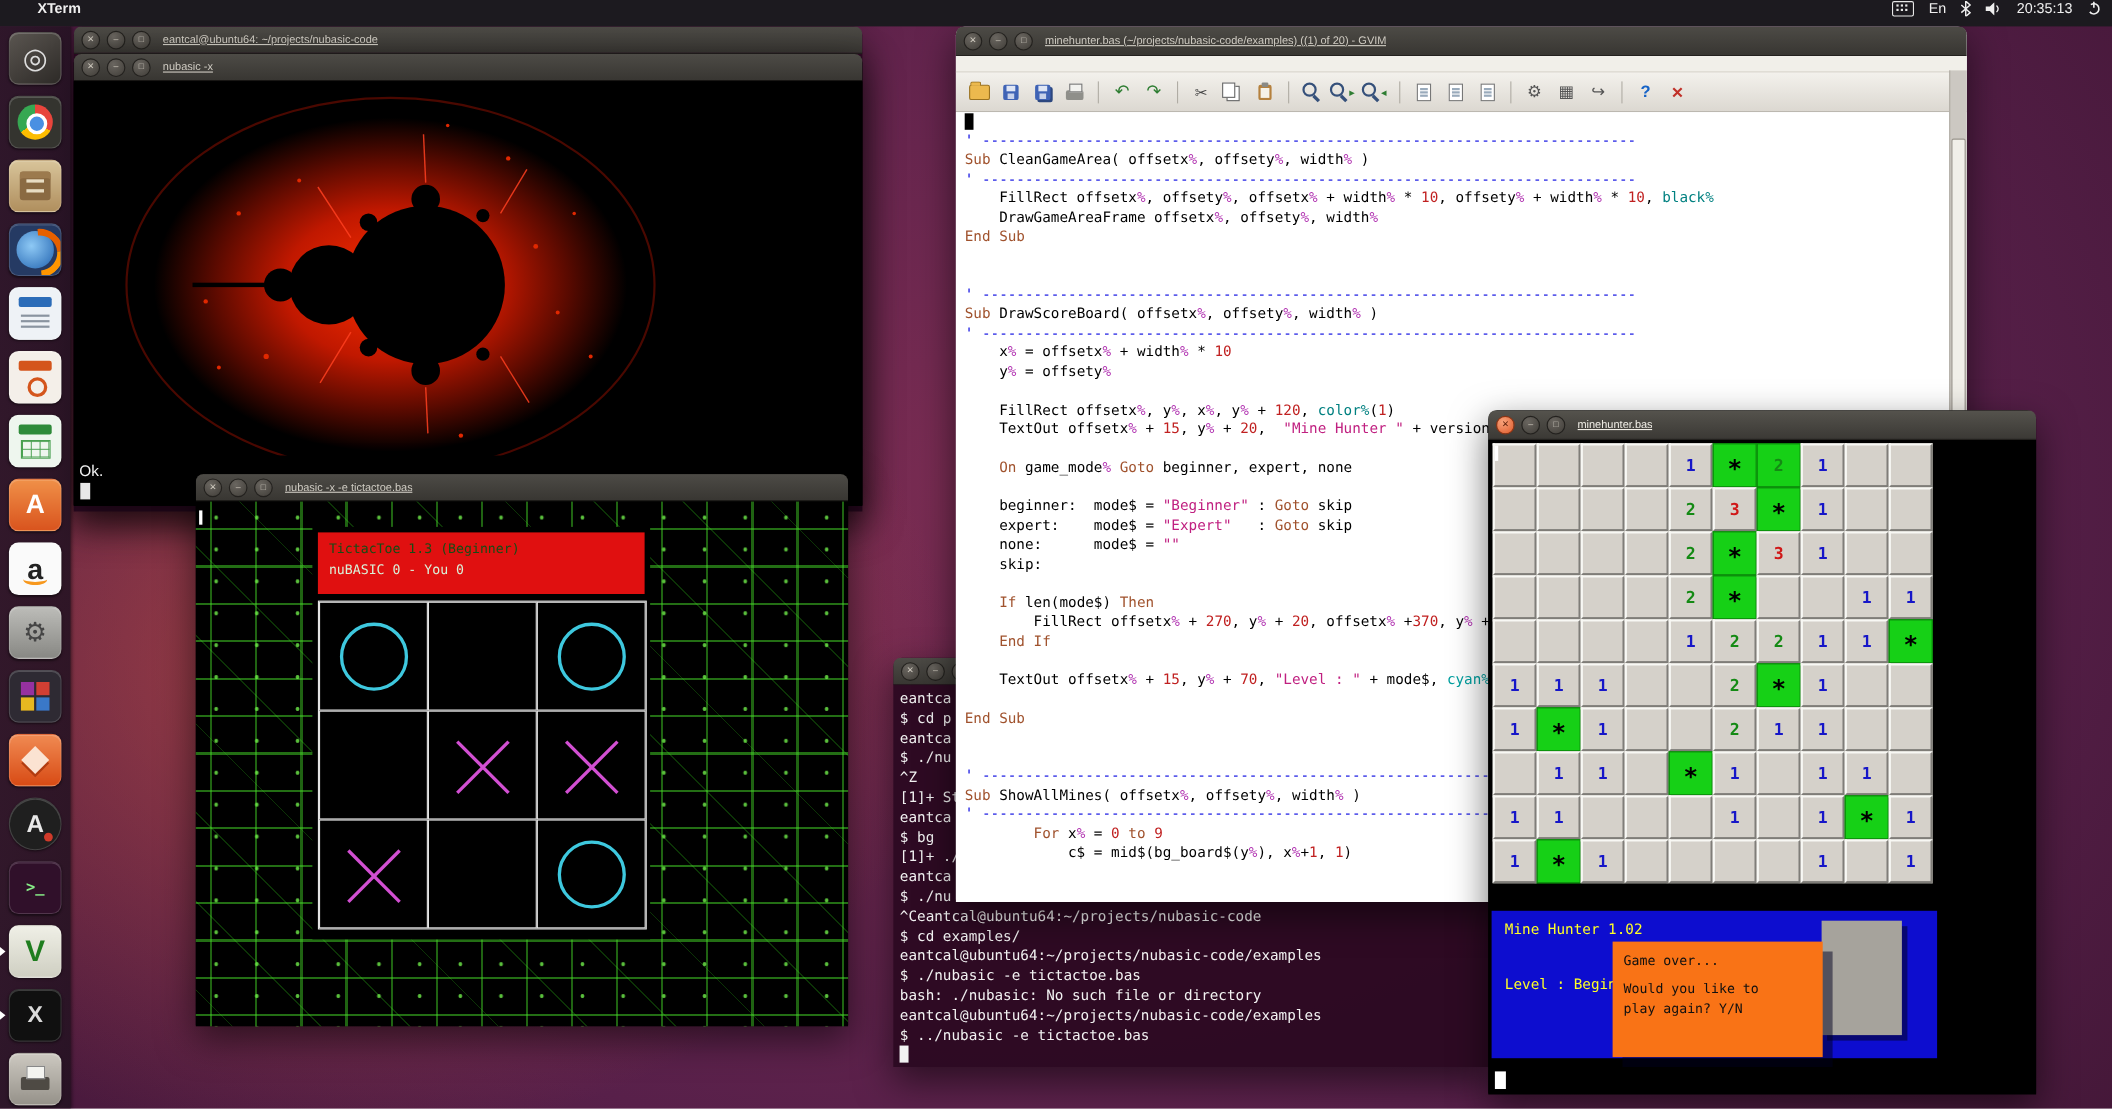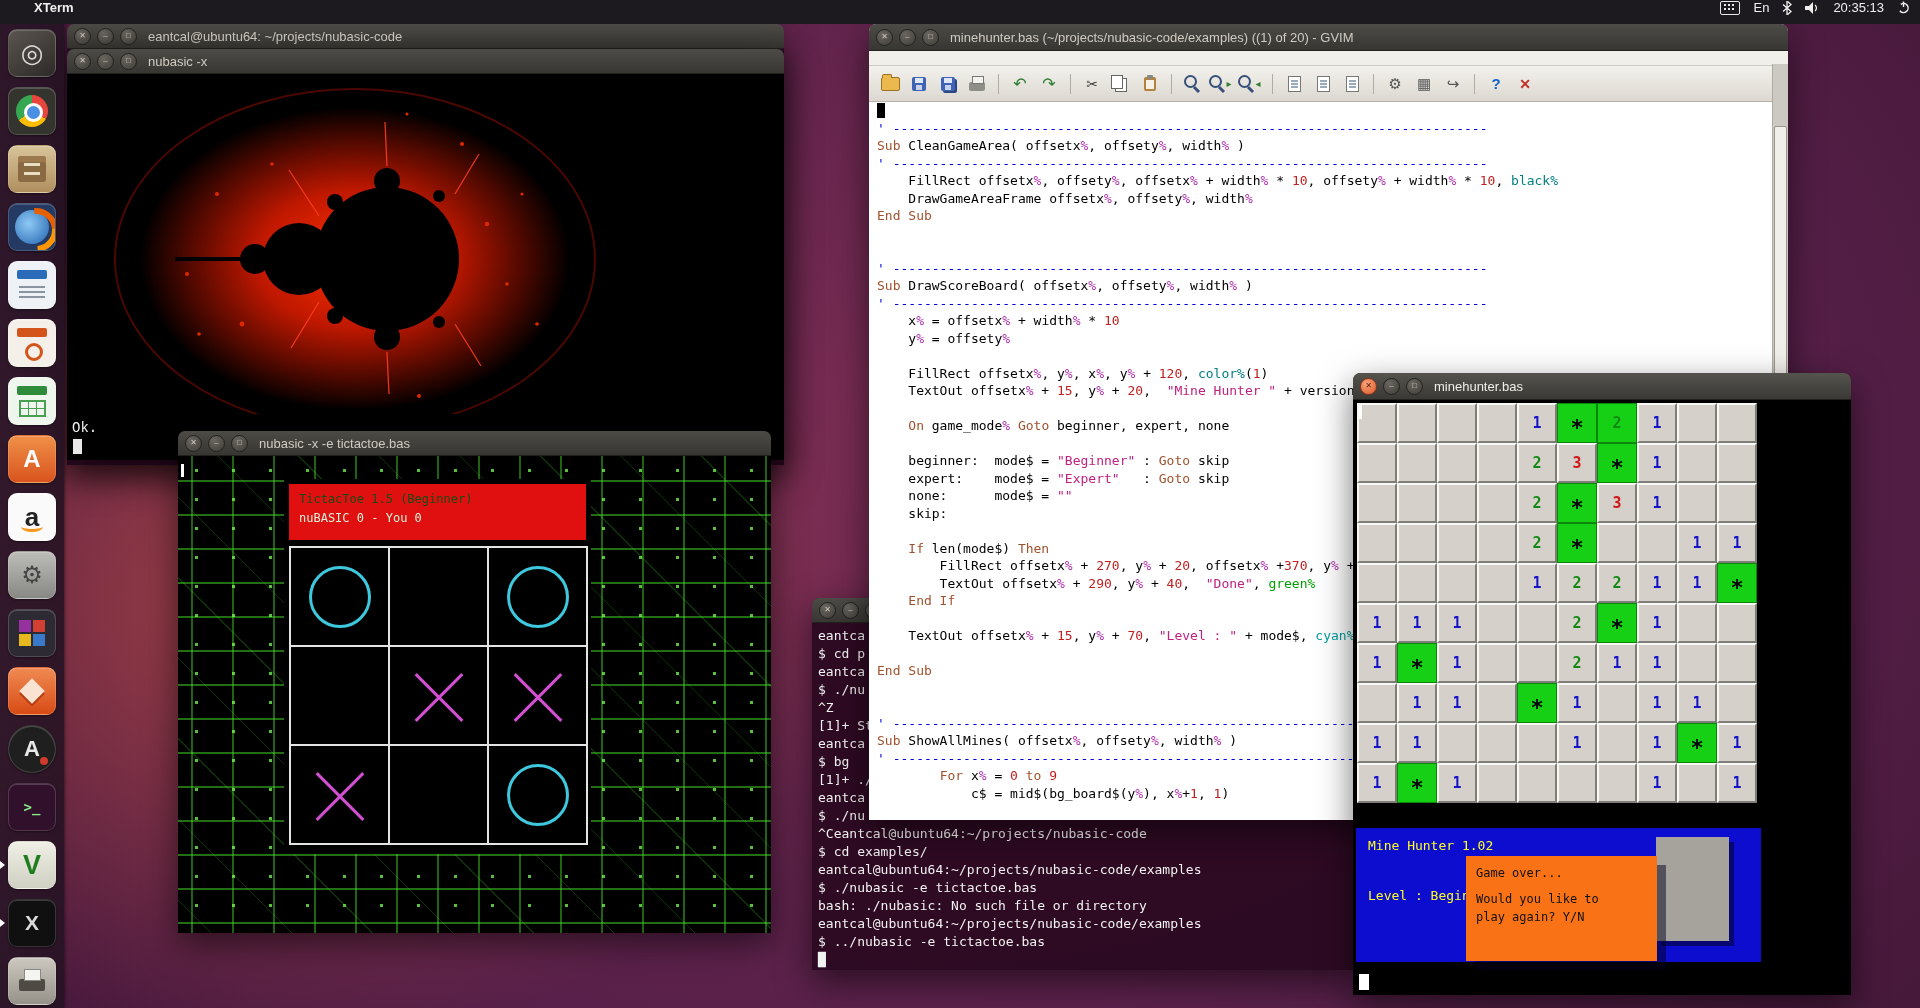--- a/index.html
+++ b/index.html
@@ -1,20 +1,20 @@
 <!DOCTYPE html>
 <html><head>
 <meta charset="utf-8">
 <style>
   html,body{margin:0;padding:0;width:1920px;height:1008px;overflow:hidden;
     font-family:"Liberation Sans",sans-serif;-webkit-font-smoothing:antialiased;}
   #desktop{position:relative;width:1920px;height:1008px;overflow:hidden;
     background:radial-gradient(900px 700px at 16% 60%, rgba(214,88,60,.55), transparent 62%),
                radial-gradient(1500px 1100px at 48% 45%, #7b2d53, #58204a 55%, #3a132f 100%);}
-  .mono{font-family:Liberation Mono, monospace;}
+  .mono{font-family:Liberation Sans, sans-serif;}
 
   
   #topbar{position:absolute;left:0;top:0;width:1920px;height:24px;background:#1c1a1f;z-index:60;
     display:flex;align-items:flex-start;color:#efefef;font-size:13px;}
   #topbar .appname{margin-left:34px;font-weight:bold;}
   #topbar .tray{margin-left:auto;margin-right:10px;display:flex;align-items:center;gap:13px;}
   .kb{width:18px;height:12px;border:1px solid #e8e8e8;border-radius:2px;position:relative;}
   .kb::before{content:"";position:absolute;left:3px;top:2px;width:2px;height:2px;background:#e8e8e8;
     box-shadow:4px 0 0 #e8e8e8,8px 0 0 #e8e8e8,0 4px 0 #e8e8e8,4px 4px 0 #e8e8e8,8px 4px 0 #e8e8e8;}
   .clock{font-size:13px;}
@@ -75,21 +75,21 @@
   .t-vim{background:linear-gradient(#efefe6,#cfcfc2);color:#1e7d1e;font-weight:bold;font-size:27px;}
   .t-xterm{background:#101010;color:#dadada;font-weight:bold;font-size:21px;}
   .t-printer{background:linear-gradient(#ccc8c0,#96928a);}
   .t-printer::before{content:"";position:absolute;left:10px;top:21px;width:26px;height:12px;background:#4e4a44;border-radius:2px;}
   .t-printer::after{content:"";position:absolute;left:15px;top:11px;width:15px;height:10px;background:#f4f4f0;border:1px solid #888;}
 
   
   .win{position:absolute;border-radius:8px 8px 0 0;box-shadow:0 12px 34px rgba(0,0,0,.55);}
   .tbar{height:24px;background:linear-gradient(#4d4b46,#383632);border-radius:7px 7px 0 0;
     display:flex;align-items:center;padding:0 7px;gap:6px;border-bottom:1px solid #23211e;}
-  .ttext{color:#cfcbc2;font-size:13px;margin-left:5px;white-space:nowrap;overflow:hidden;}
+  .ttext{color:#cfcbc2;font-size:10px;margin-left:5px;white-space:nowrap;overflow:hidden;text-decoration:underline;}
   .ttext.active{color:#f1eee7;}
   .wb{width:15px;height:15px;border-radius:50%;flex:0 0 auto;
     background:radial-gradient(circle at 35% 30%,#6a6660,#403d38);border:1px solid #23211e;
     display:flex;align-items:center;justify-content:center;color:#cfcabf;font-size:8px;line-height:1;}
   .wb.close::before{content:"\2715";}
   .wb.min::before{content:"\2013";}
   .wb.max::before{content:"\25A1";}
   .wb.close.active{background:radial-gradient(circle at 35% 30%,#f8a37b,#df5a2b);border-color:#8c3414;color:#5a1d07;}
 
   
@@ -281,21 +281,21 @@
     <div class="tbar">
       <span class="wb close"></span>
       <span class="wb min"></span>
       <span class="wb max"></span>
       <span class="ttext">nubasic -x -e tictactoe.bas</span>
     </div>
     <div class="pcb">
       <div class="ttt-cursor"></div>
       <div class="game-rect">
         <div class="banner">
-          <div class="b1">TictacToe 1.5 (Beginner)</div>
+          <div class="b1">TictacToe 1.3 (Beginner)</div>
           <div class="b2">nuBASIC 0 - You 0</div>
         </div>
         <div id="ttt-board">
             <div class="ttt-cell">
               <div class="ttt-o"></div>
             </div>
             <div class="ttt-cell"></div>
             <div class="ttt-cell">
               <div class="ttt-o"></div>
             </div>
@@ -456,21 +456,20 @@
         <div class="cl">&nbsp;</div>
         <div class="cl">    <span class="k">On</span> game_mode<span class="pc">%</span> <span class="k">Goto</span> beginner, expert, none</div>
         <div class="cl">&nbsp;</div>
         <div class="cl">    beginner:  mode$ = <span class="s">"Beginner"</span> : <span class="k">Goto</span> skip</div>
         <div class="cl">    expert:    mode$ = <span class="s">"Expert"</span>   : <span class="k">Goto</span> skip</div>
         <div class="cl">    none:      mode$ = <span class="s">""</span></div>
         <div class="cl">    skip:</div>
         <div class="cl">&nbsp;</div>
         <div class="cl">    <span class="k">If</span> len(mode$) <span class="k">Then</span></div>
         <div class="cl">        FillRect offsetx<span class="pc">%</span> + <span class="n">270</span>, y<span class="pc">%</span> + <span class="n">20</span>, offsetx<span class="pc">%</span> +<span class="n">370</span>, y<span class="pc">%</span> + <span class="n">1</span></div>
-        <div class="cl">        TextOut offsetx<span class="pc">%</span> + <span class="n">290</span>, y<span class="pc">%</span> + <span class="n">40</span>,  <span class="s">"Done"</span>, <span class="g">green%</span></div>
         <div class="cl">    <span class="k">End If</span></div>
         <div class="cl">&nbsp;</div>
         <div class="cl">    TextOut offsetx<span class="pc">%</span> + <span class="n">15</span>, y<span class="pc">%</span> + <span class="n">70</span>, <span class="s">"Level : "</span> + mode$, <span class="cy">cyan%</span></div>
         <div class="cl">&nbsp;</div>
         <div class="cl"><span class="k">End Sub</span></div>
         <div class="cl">&nbsp;</div>
         <div class="cl">&nbsp;</div>
         <div class="cl"><span class="c">' ----------------------------------------------------------------------------</span></div>
         <div class="cl"><span class="k">Sub</span> ShowAllMines( offsetx<span class="pc">%</span>, offsety<span class="pc">%</span>, width<span class="pc">%</span> )</div>
         <div class="cl"><span class="c">' ----------------------------------------------------------------------------</span></div>

